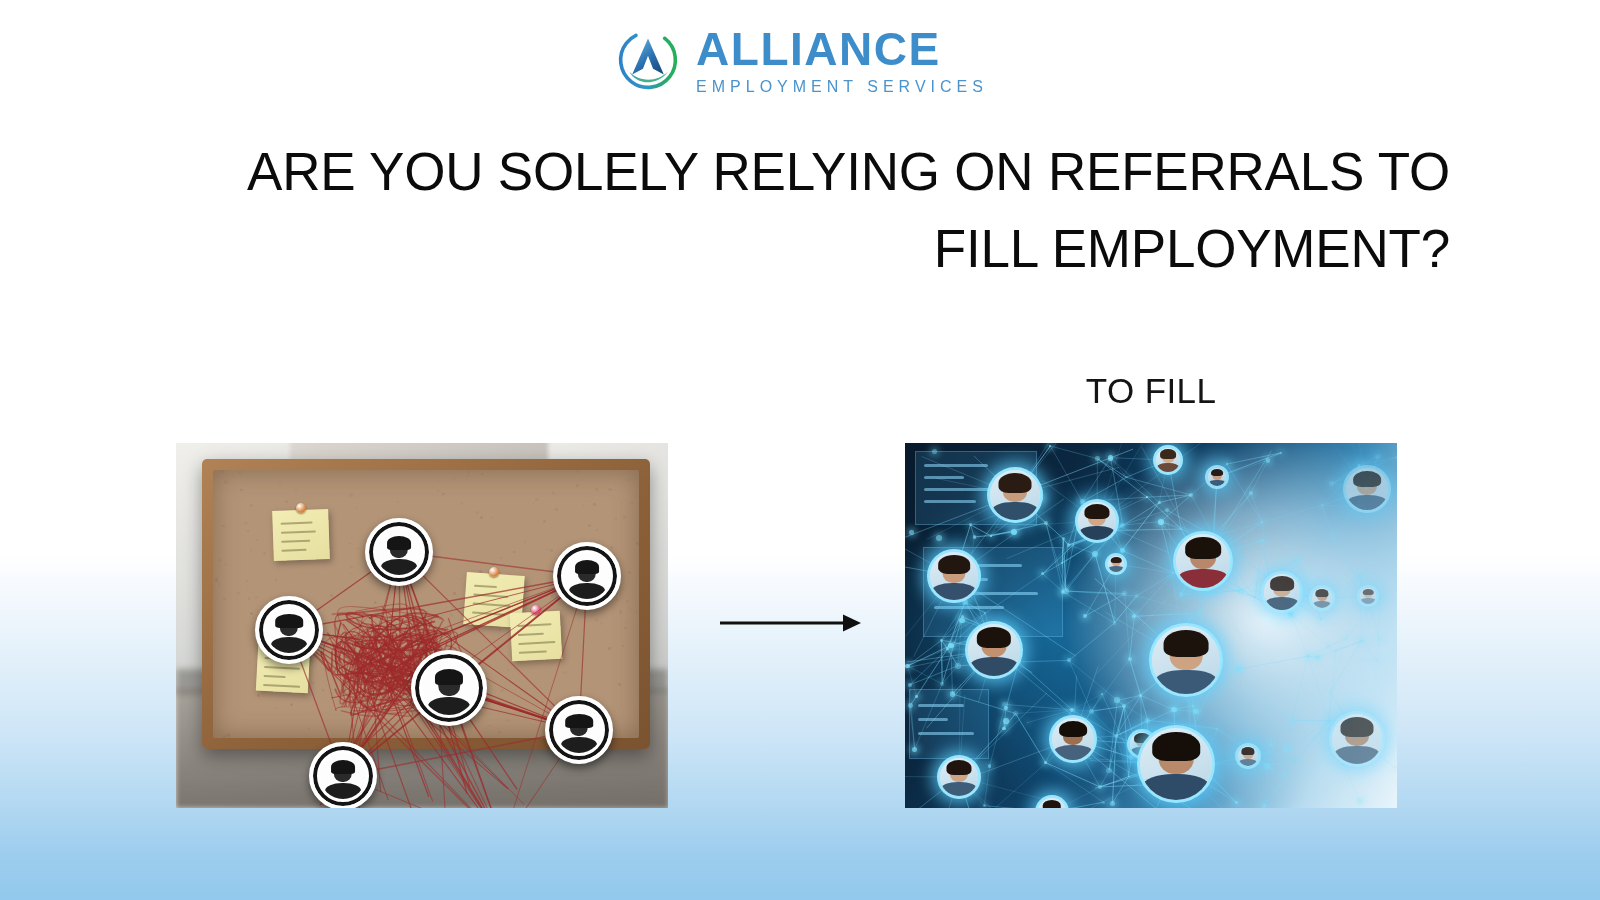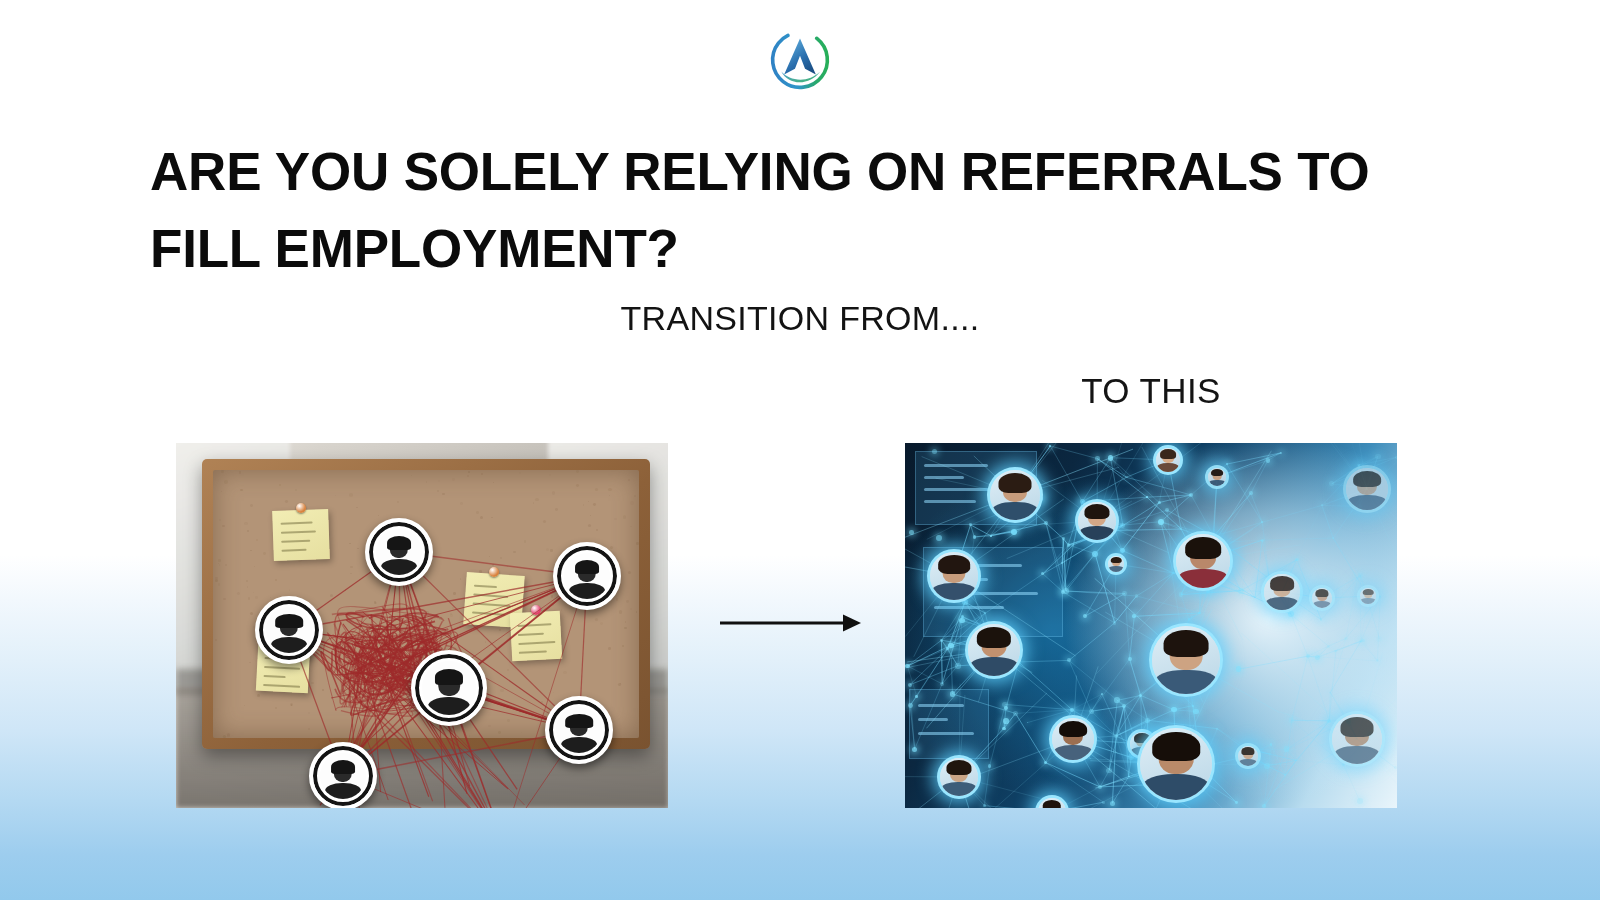--- a/index.html
+++ b/index.html
@@ -33,22 +33,22 @@
     color:#3d8dca; line-height:1; white-space:nowrap;
   }
   #logo-sub {
     font-size:16px; font-weight:normal; letter-spacing:5.0px;
     color:#4a93cd; line-height:1; margin-top:7px; white-space:nowrap;
   }
 
   
   #headline {
     position:absolute; left:50%; transform:translateX(-50%);
-    top:133px; width:1300px; text-align:left;
-    font-size:53px; font-weight:bold; color:#0b0b0b;
+    top:133px; width:1300px; text-align:right;
+    font-size:53px; font-weight:normal; color:#0b0b0b;
     line-height:1.46; letter-spacing:-0.2px;
     font-family:"Liberation Sans Narrow","Liberation Sans", sans-serif;
   }
   #headline .l2 { display:block; }
 
   #subtitle {
     position:absolute; left:50%; transform:translateX(-50%);
     top:299px; width:1200px; text-align:center;
     font-size:34px; font-weight:normal; color:#131313;
     letter-spacing:0.3px;
@@ -224,30 +224,33 @@
         </linearGradient>
         <linearGradient id="swGrad" x1="0%" y1="0%" x2="100%" y2="100%">
           <stop offset="0%" stop-color="#3f93cd"></stop>
           <stop offset="100%" stop-color="#2cb25a"></stop>
         </linearGradient>
       </defs>
       <circle cx="50" cy="50" r="38" fill="none" stroke="url(#ringGrad)" stroke-width="5" stroke-dasharray="196 42" transform="rotate(-52 50 50)" stroke-linecap="round"></circle>
       <path d="M50 20 L72 70 L57 62 L50 44 L43 62 L28 70 Z" fill="url(#aGrad)"></path>
       <path d="M24 66 C36 80 62 82 78 66 C64 86 34 86 24 66 Z" fill="url(#swGrad)" opacity=".9"></path>
     </svg>
+    <div id="logo-words">
+      <div id="logo-title">ALLIANCE</div>
+      <div id="logo-sub">EMPLOYMENT SERVICES</div>
+    </div>
   </div>
 
   <h1 id="headline">
     <span class="l1">ARE YOU SOLELY RELYING ON REFERRALS TO</span>
     <span class="l2">FILL EMPLOYMENT?</span>
   </h1>
 
-  <div id="subtitle">TRANSITION FROM....</div>
-
-  <div id="label-to" class="col-label">TO THIS</div>
+
+  <div id="label-to" class="col-label">TO FILL</div>
 
   <div id="panel-from" class="panel">
     <div class="office-bg"></div>
     <div class="office-win" style="left:-6px;top:-6px;width:120px;height:250px;"></div>
     <div class="office-win" style="left:372px;top:-6px;width:130px;height:260px;"></div>
     <div class="office-strip" style="top:226px;"></div>
     <div class="office-desk"></div>
 
     <div class="board-frame">
       <div class="board-cork" id="cork">

